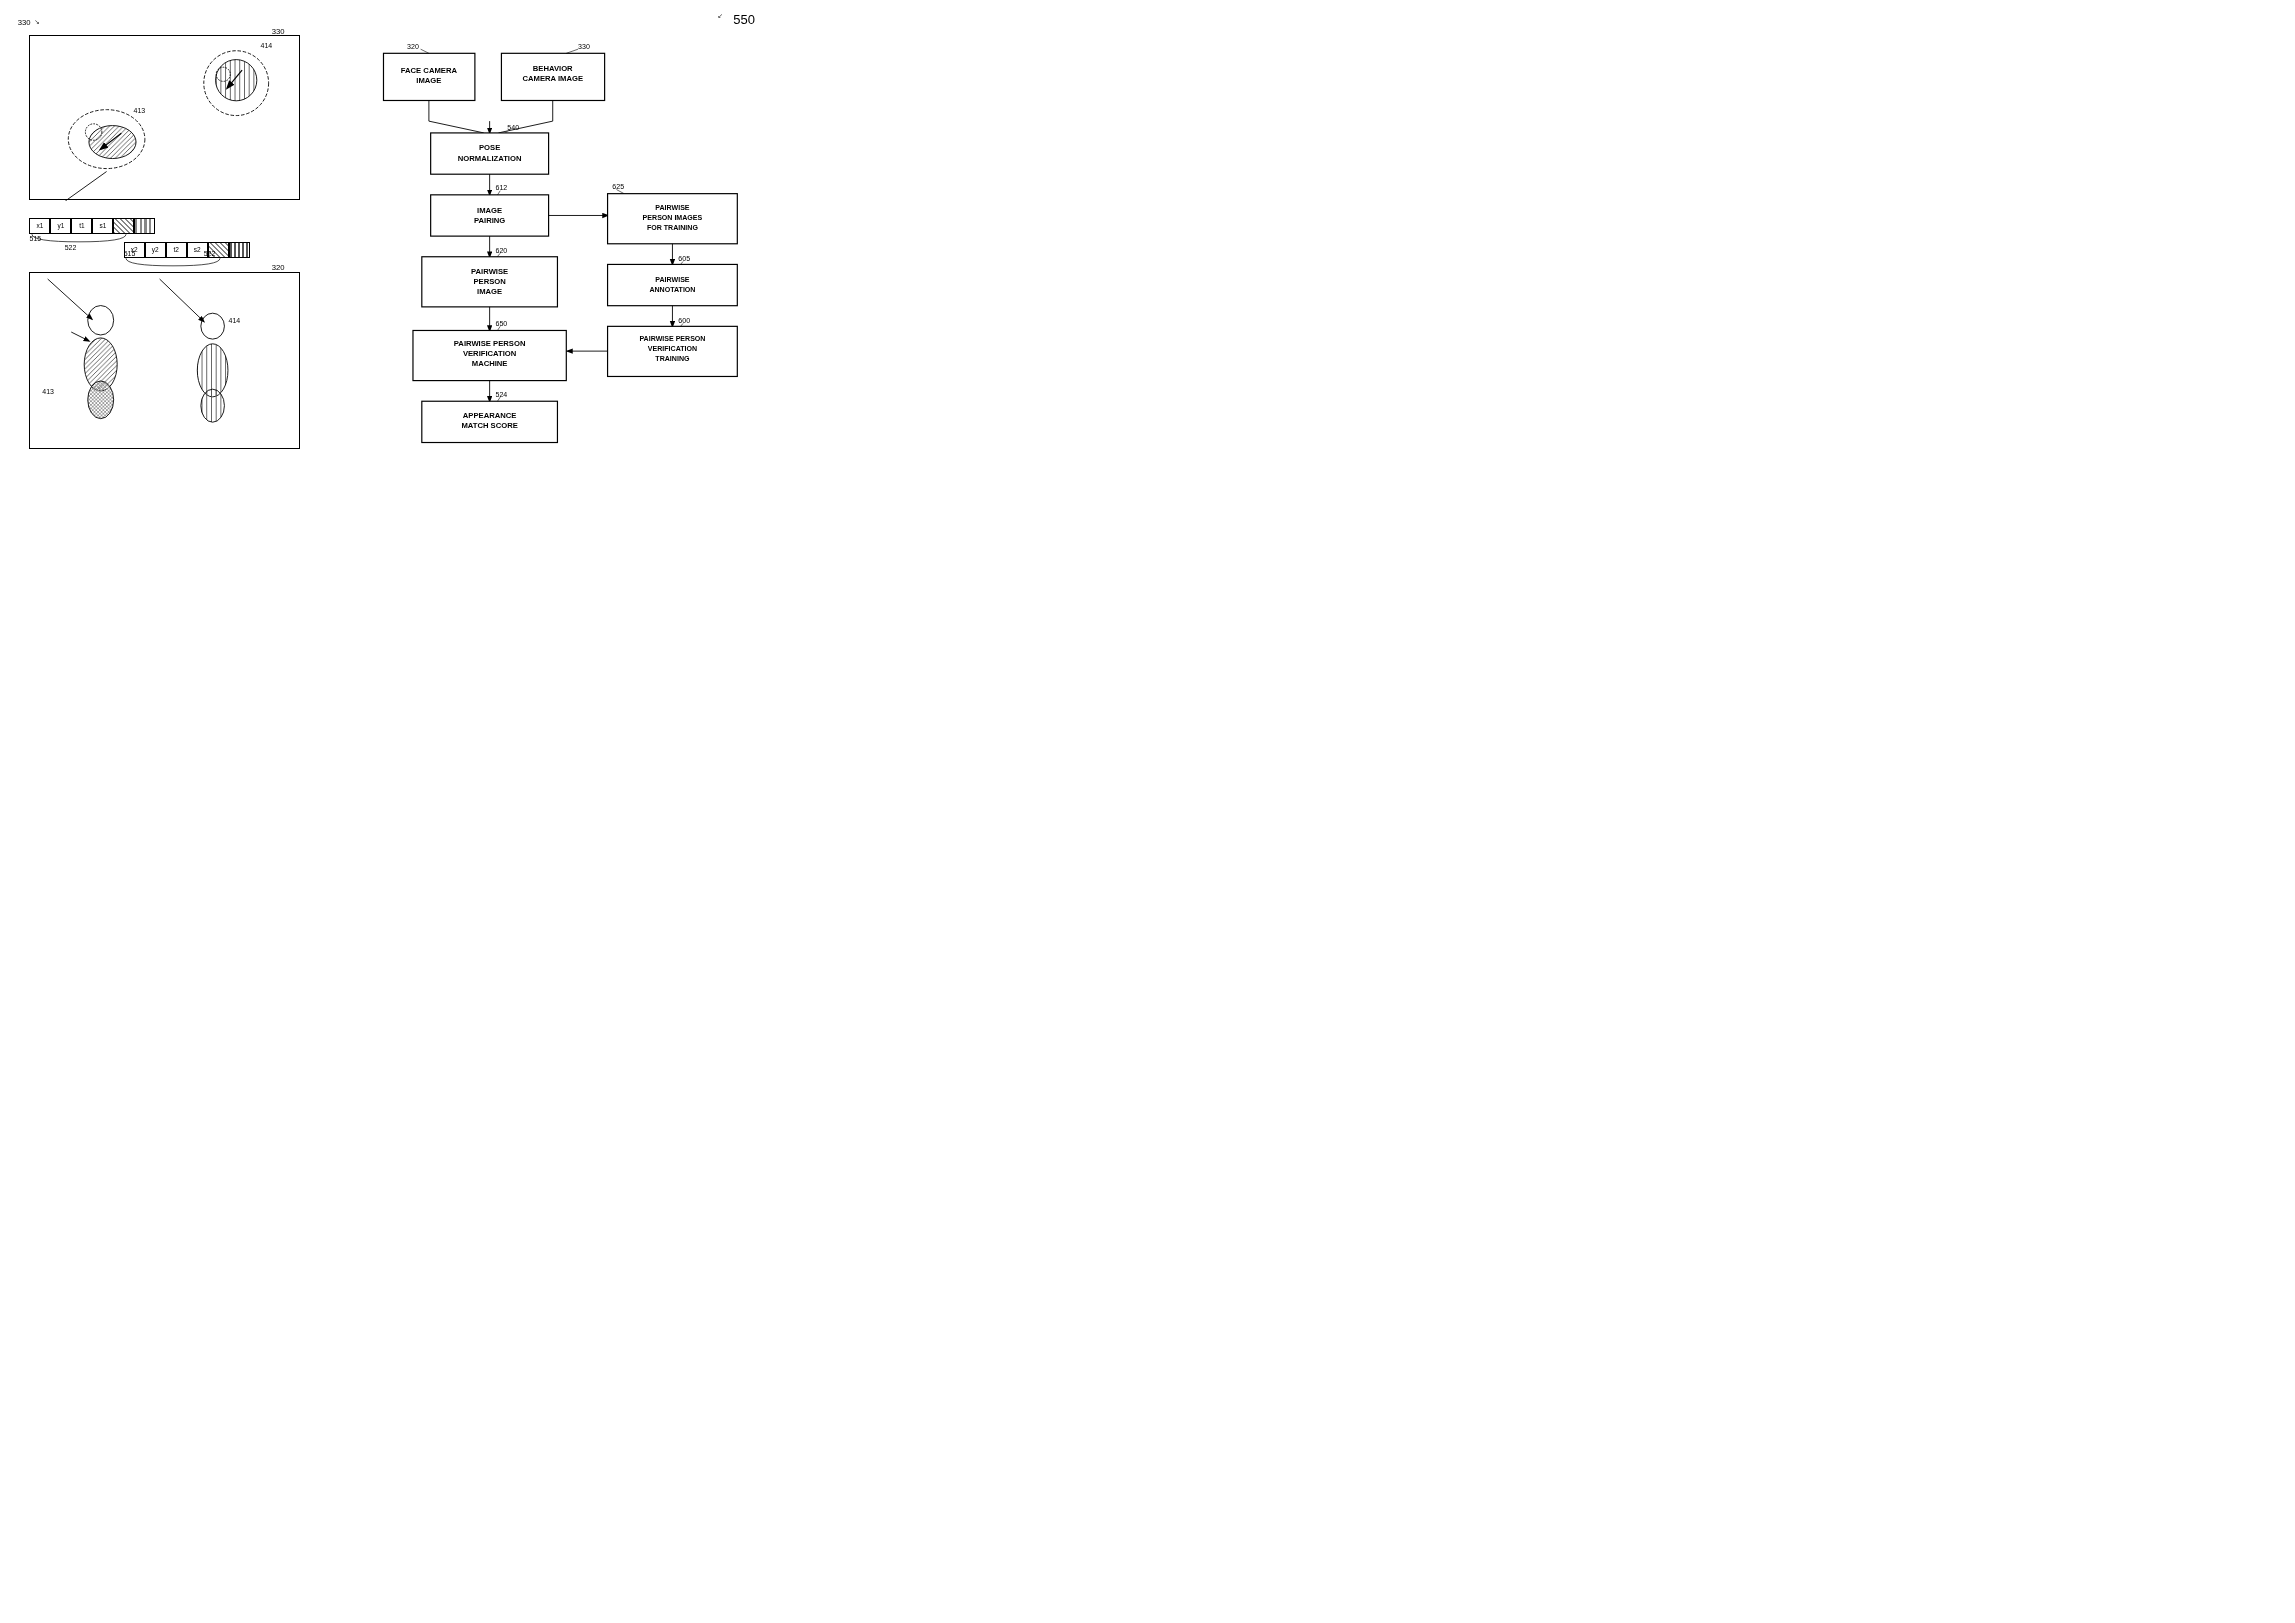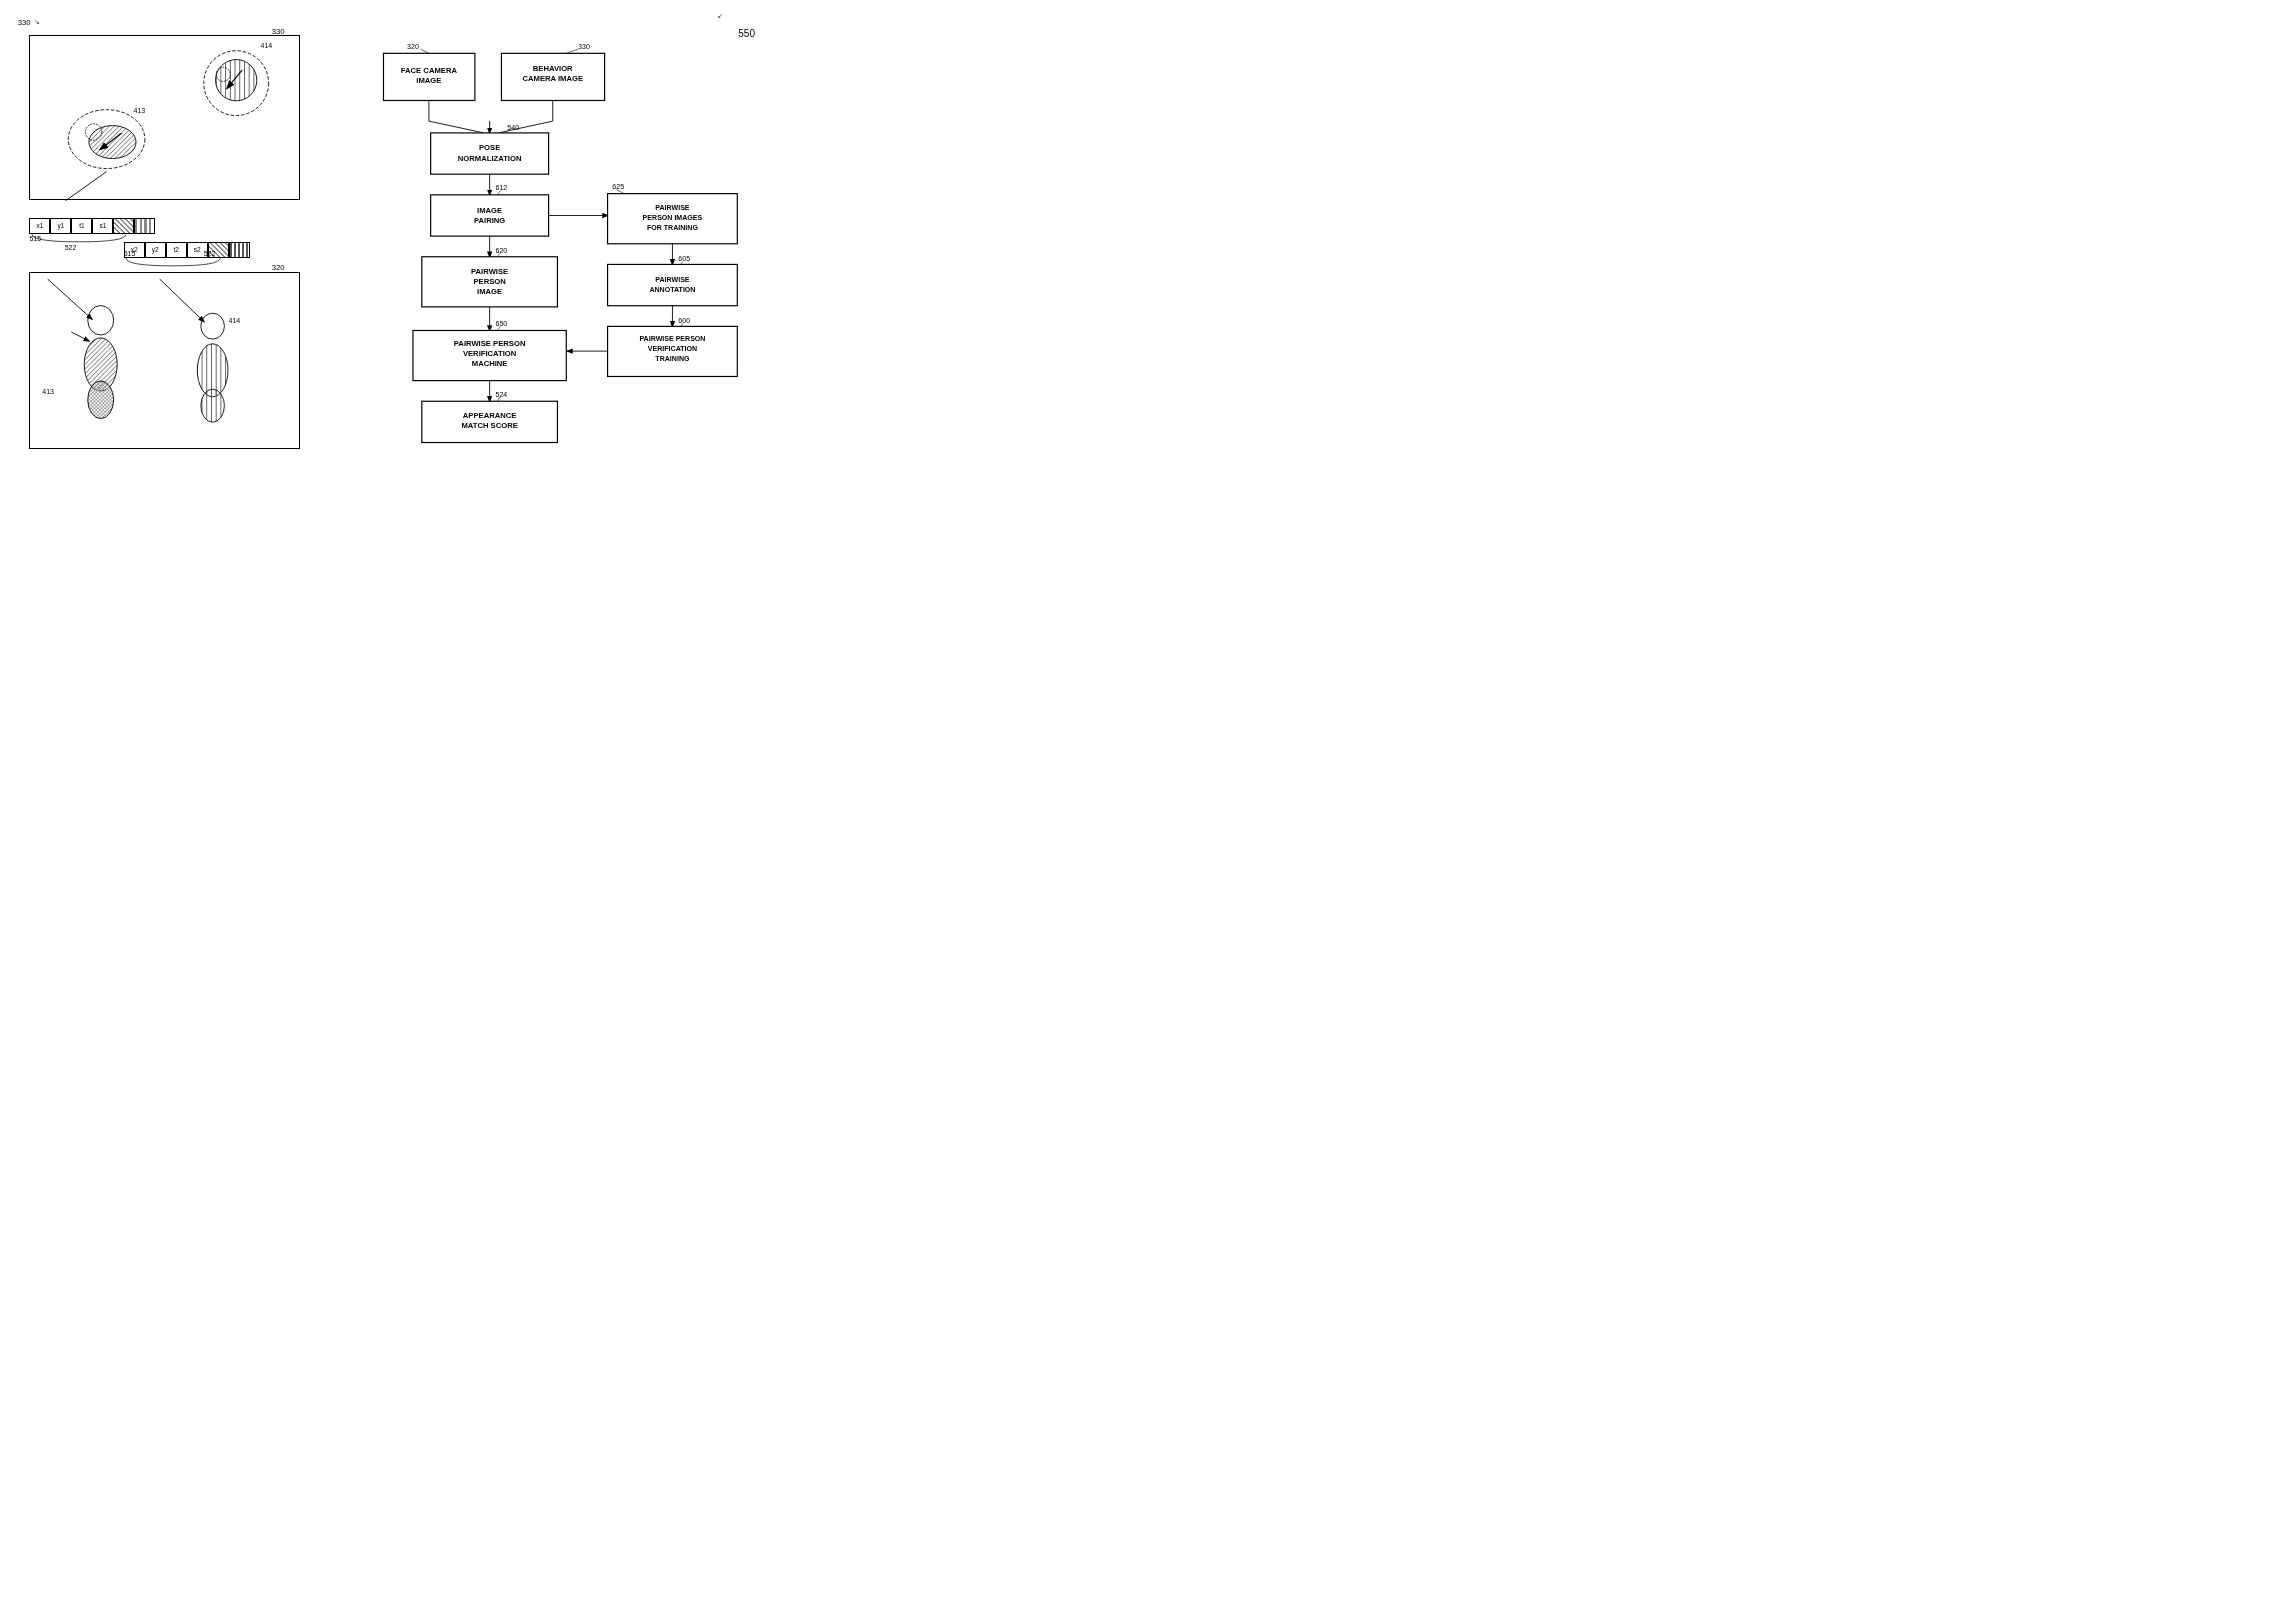--- a/index.html
+++ b/index.html
@@ -139,23 +139,23 @@
     .right-section {
       position: absolute;
       left: 354px;
       top: 11.8px;
       width: 401px;
       height: 519px;
     }
 
     .label-550 {
       position: absolute;
-      top: 16px;
+      top: 0px;
       right: 0px;
-      font-size: 10px;
+      font-size: 13px;
     }
   </style>
 </head>
 <body>
 
 <div class="diagram-container">
 
   <div class="left-section">
 
     <span class="label-520">330</span>

